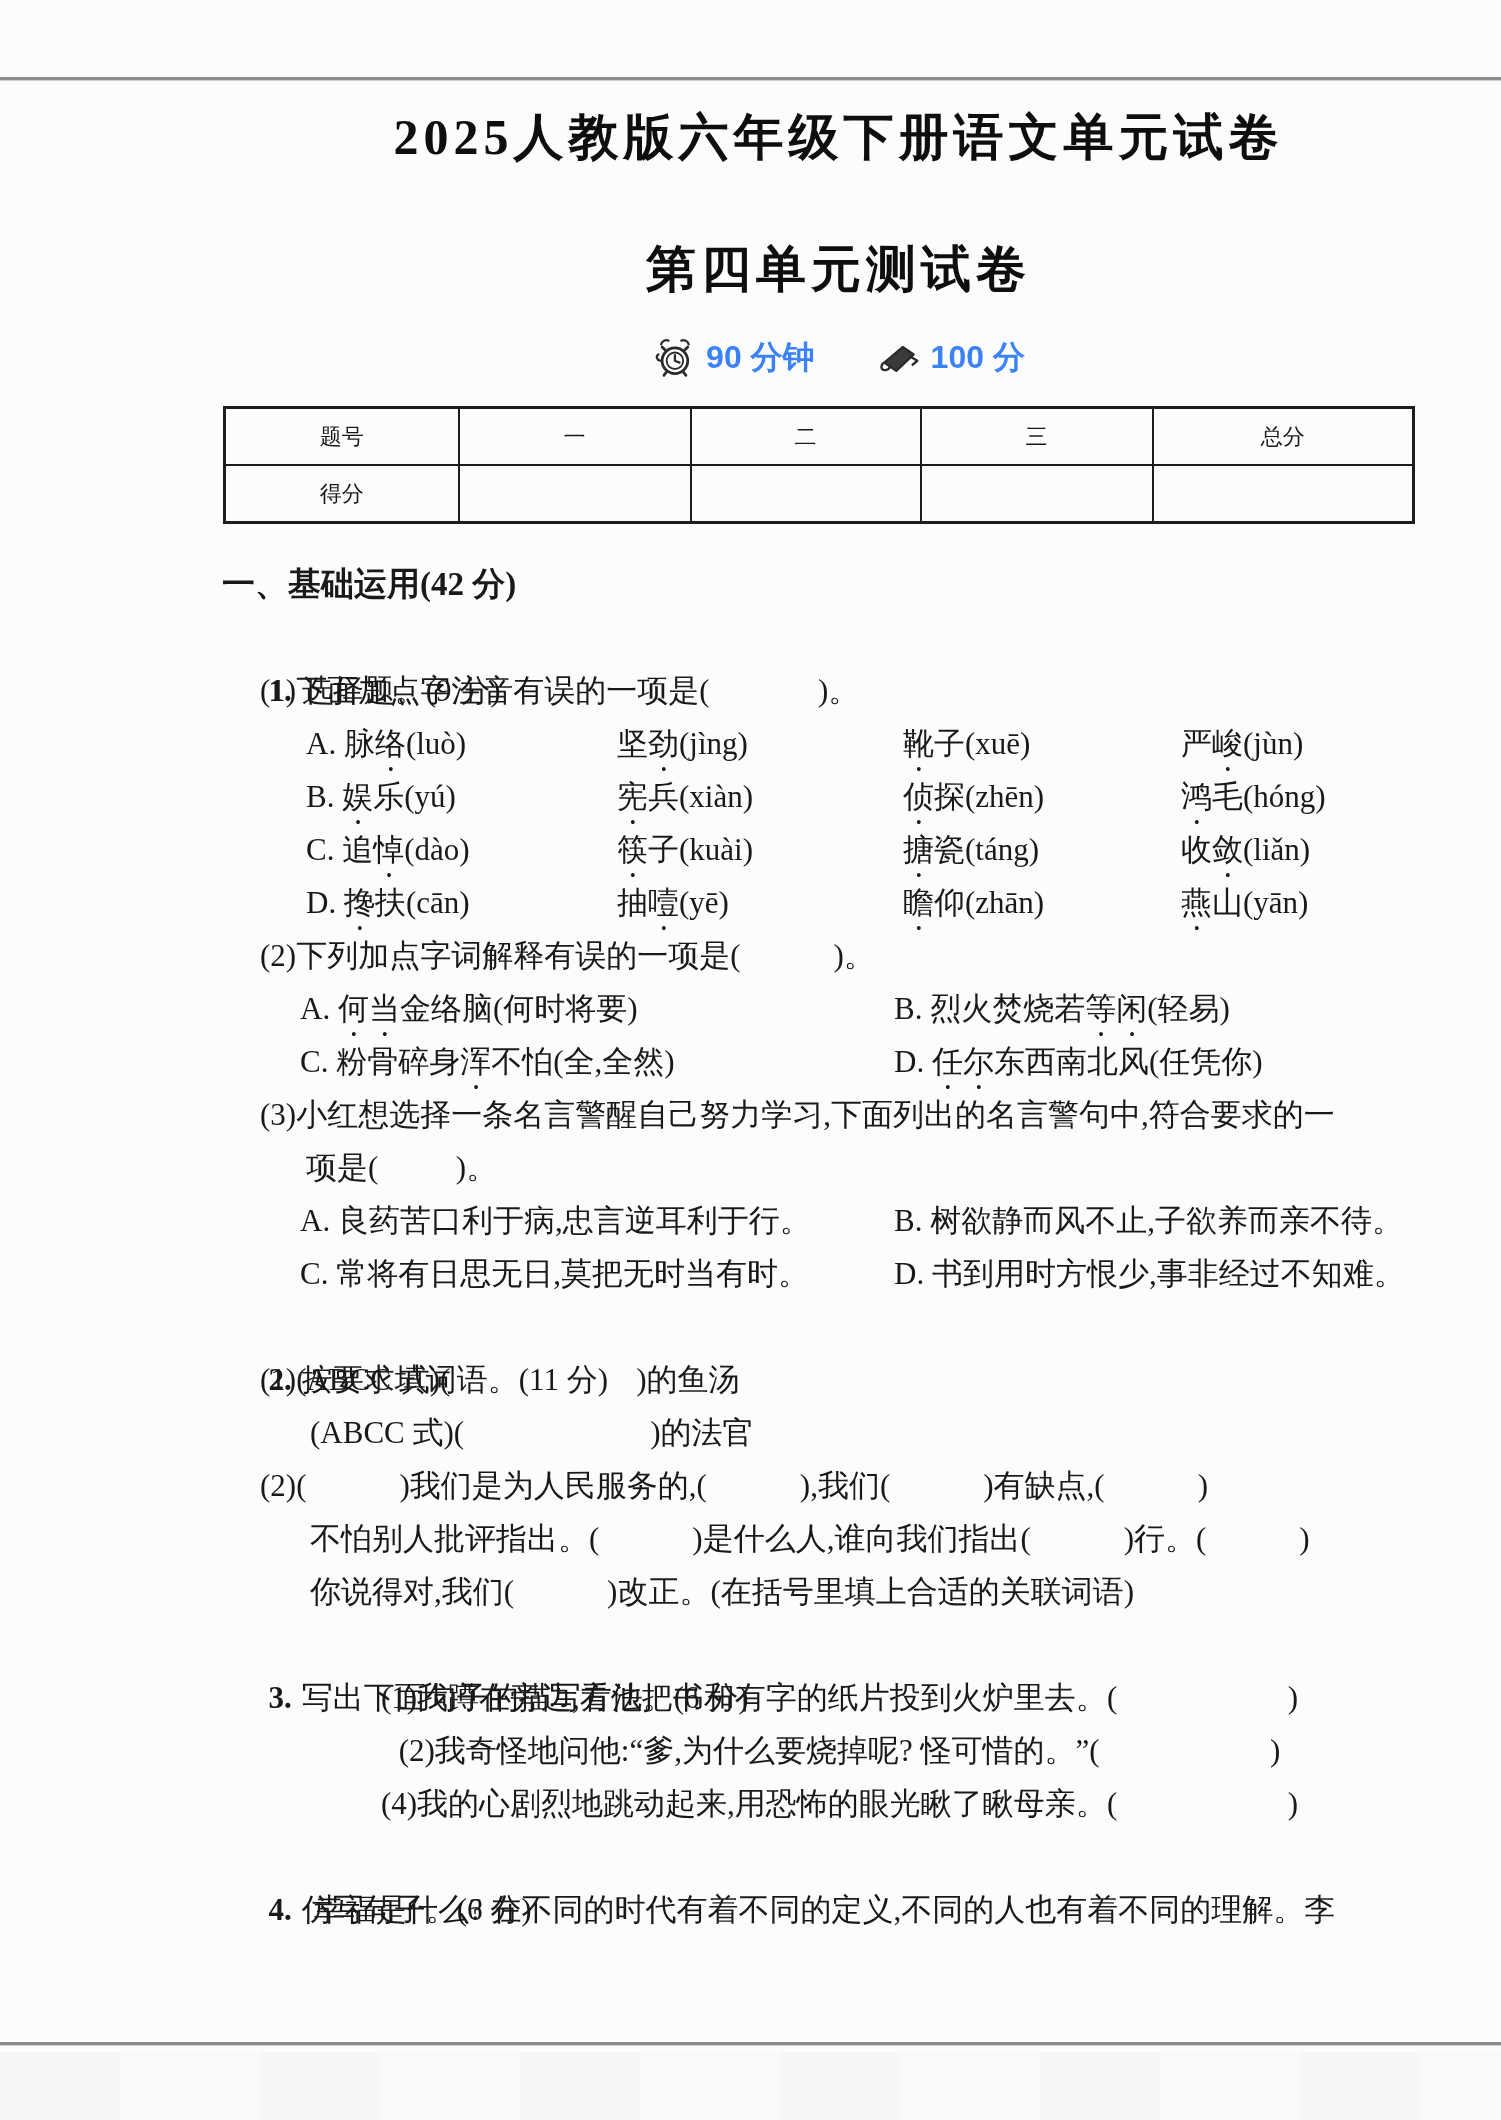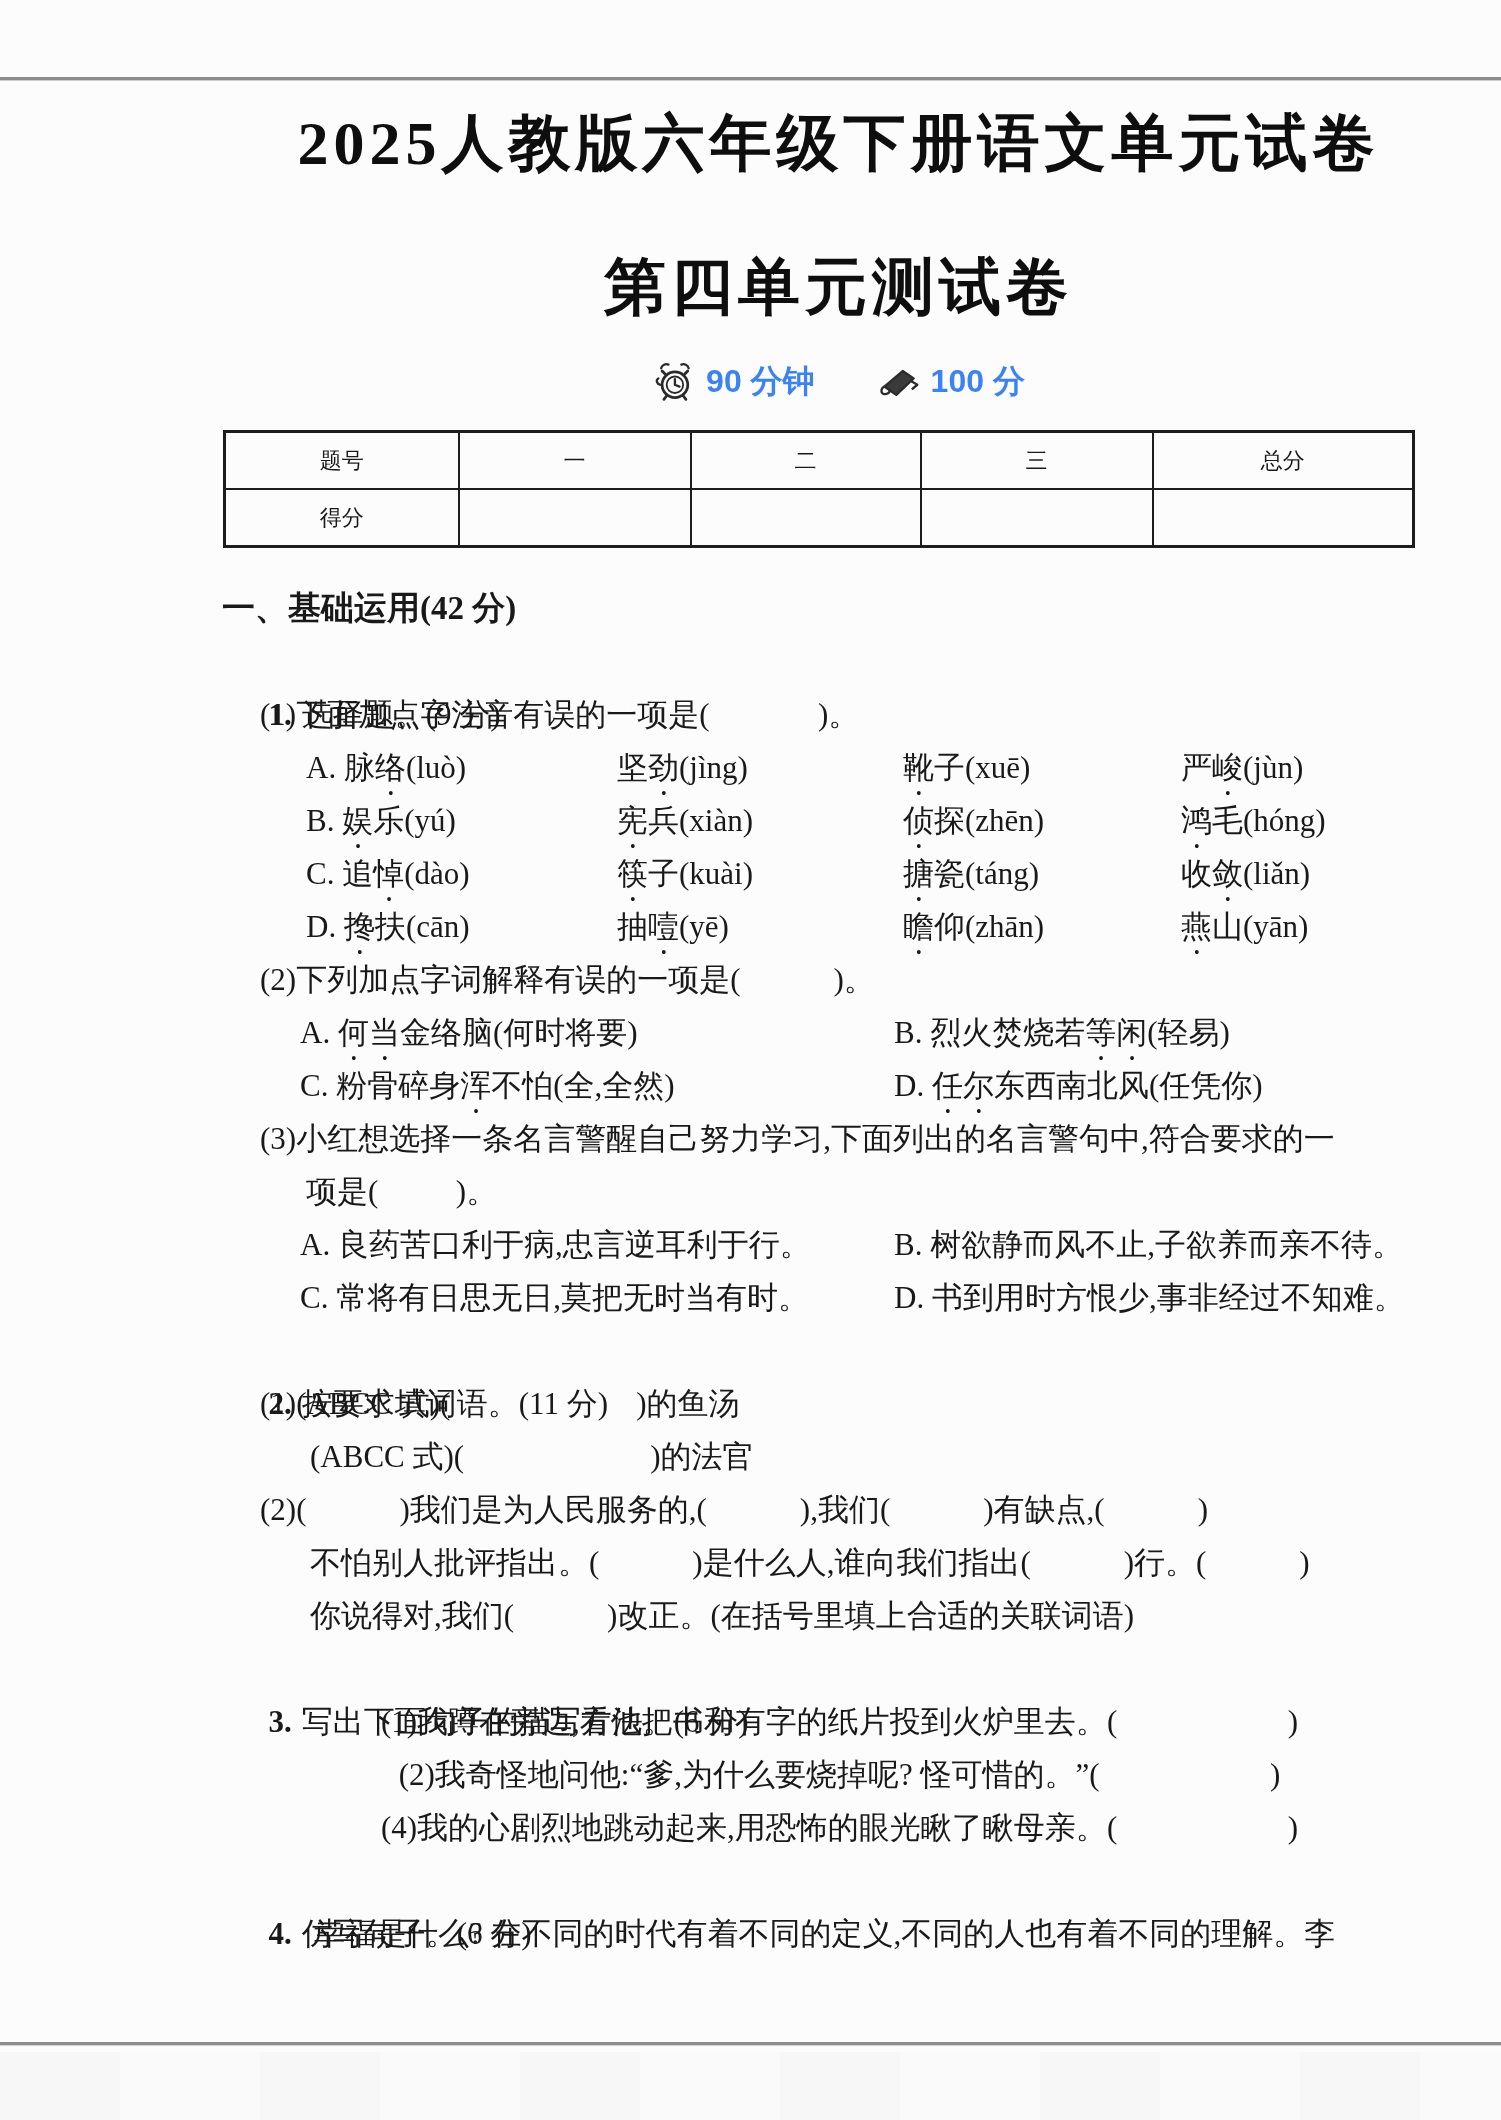--- a/index.html
+++ b/index.html
@@ -7,21 +7,21 @@
     width:1501px;height:2120px;position:relative;overflow:hidden;
     background:#fcfcfc;color:#191919;
     font-family:"Liberation Serif", serif;
   }
   .rule{position:absolute;left:0;width:1501px;height:3px;background:#8d8d8d;box-shadow:0 1px 0 #cfcfcf;}
   .rule.top{top:77px;}
   .rule.bottom{top:2042px;}
   .ghost{position:absolute;left:0;top:2052px;width:1501px;height:68px;background:
     repeating-linear-gradient(90deg,#f1f1f1 0 120px,#f7f7f7 120px 260px);opacity:.5;}
   .content{position:absolute;top:0;left:222px;width:1233px;}
-  .title{margin:0;text-align:center;font-weight:900;font-size:62px;line-height:1;letter-spacing:5px;color:#0e0e0e;}
+  .title{margin:0;text-align:center;font-weight:900;font-size:50px;line-height:1;letter-spacing:5px;color:#0e0e0e;}
   .t1{margin-top:112px;}
   .t2{margin-top:82px;}
   .meta{display:flex;justify-content:center;align-items:center;margin-top:40px;height:48px;
     font-family:"Liberation Sans", sans-serif;font-weight:700;font-size:32px;color:#3b82f6;}
   .meta .icon{display:inline-flex;margin-right:10px;}
   .meta .gap{display:inline-block;width:62px;}
   .score-table{border-collapse:collapse;margin-top:24px;margin-left:1px;font-size:22px;border:3px solid #1d1d1d;}
   .score-table td{border:2px solid #1d1d1d;text-align:center;height:55px;padding:0;}
   .bodytext{margin-top:34px;font-size:31px;}
   .line{height:53px;line-height:53px;white-space:pre;}

